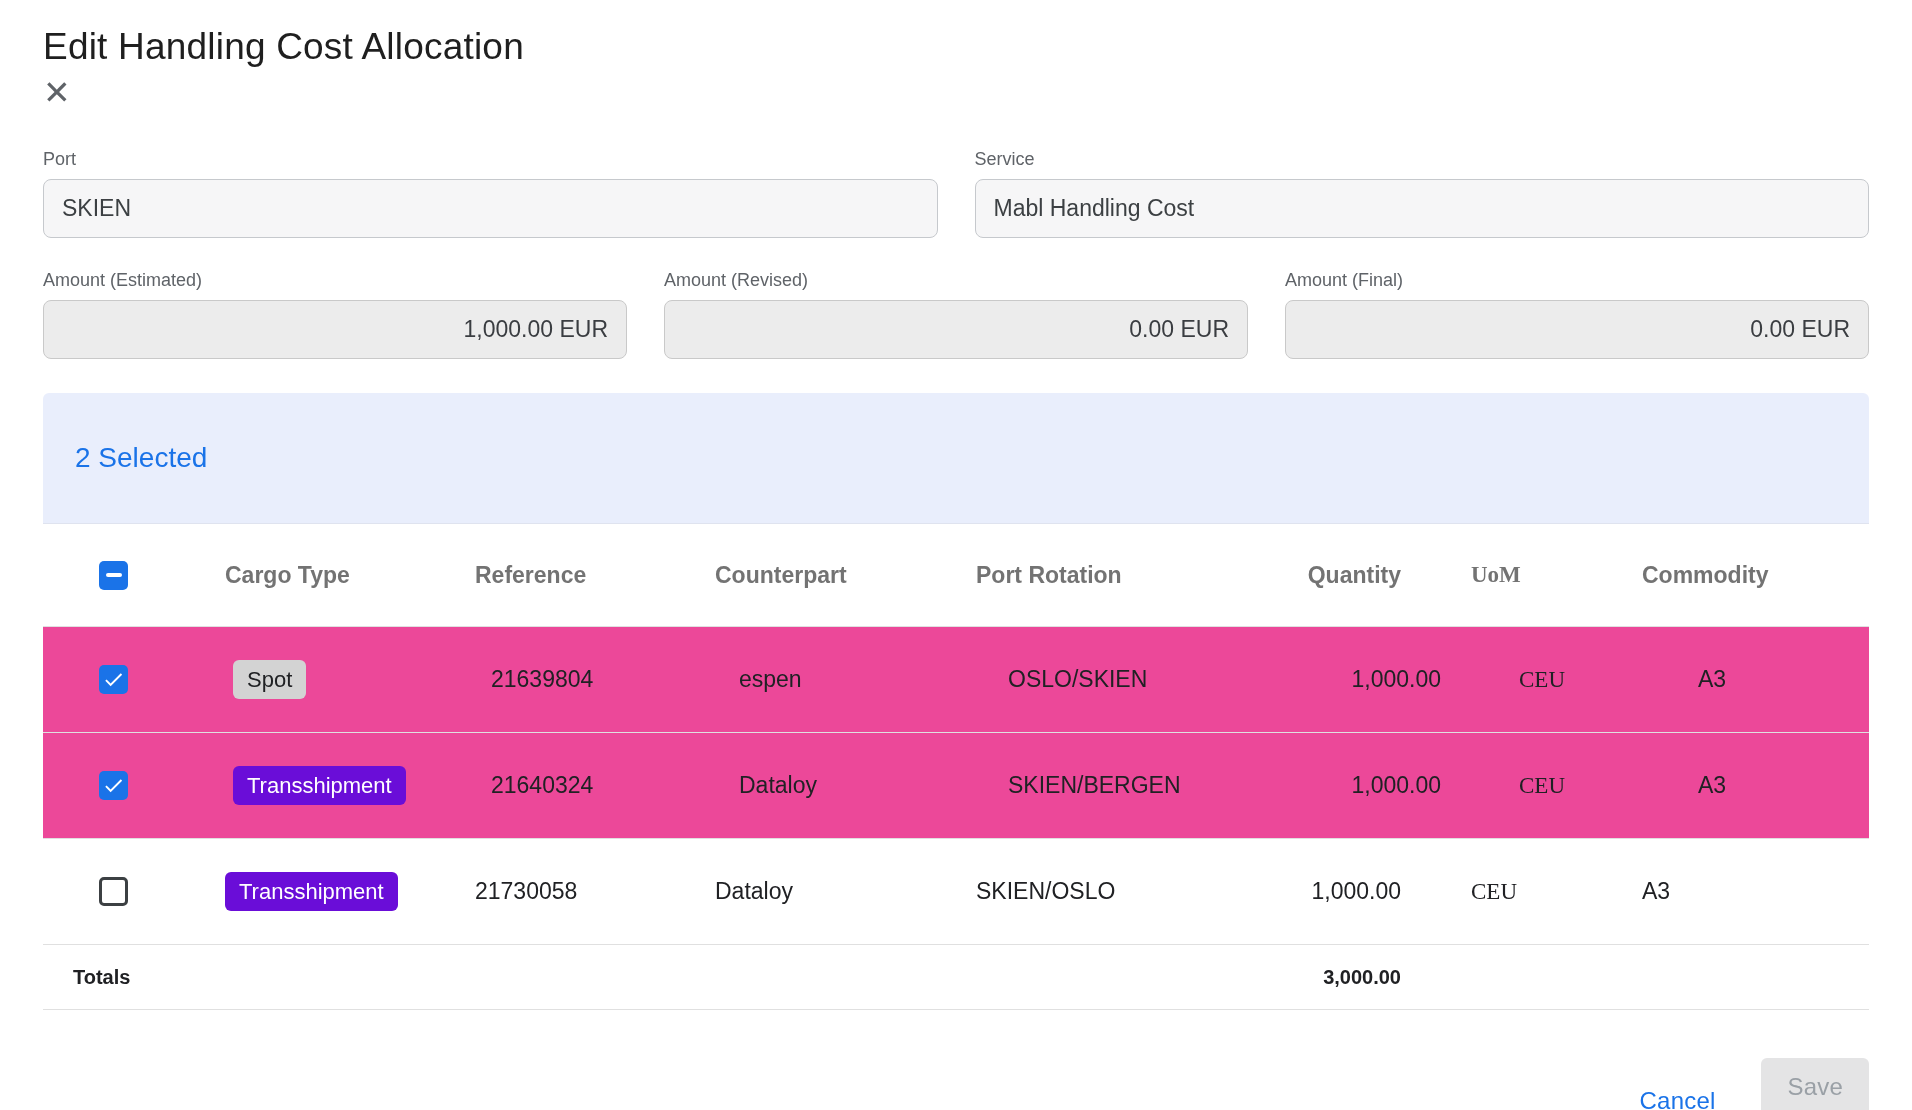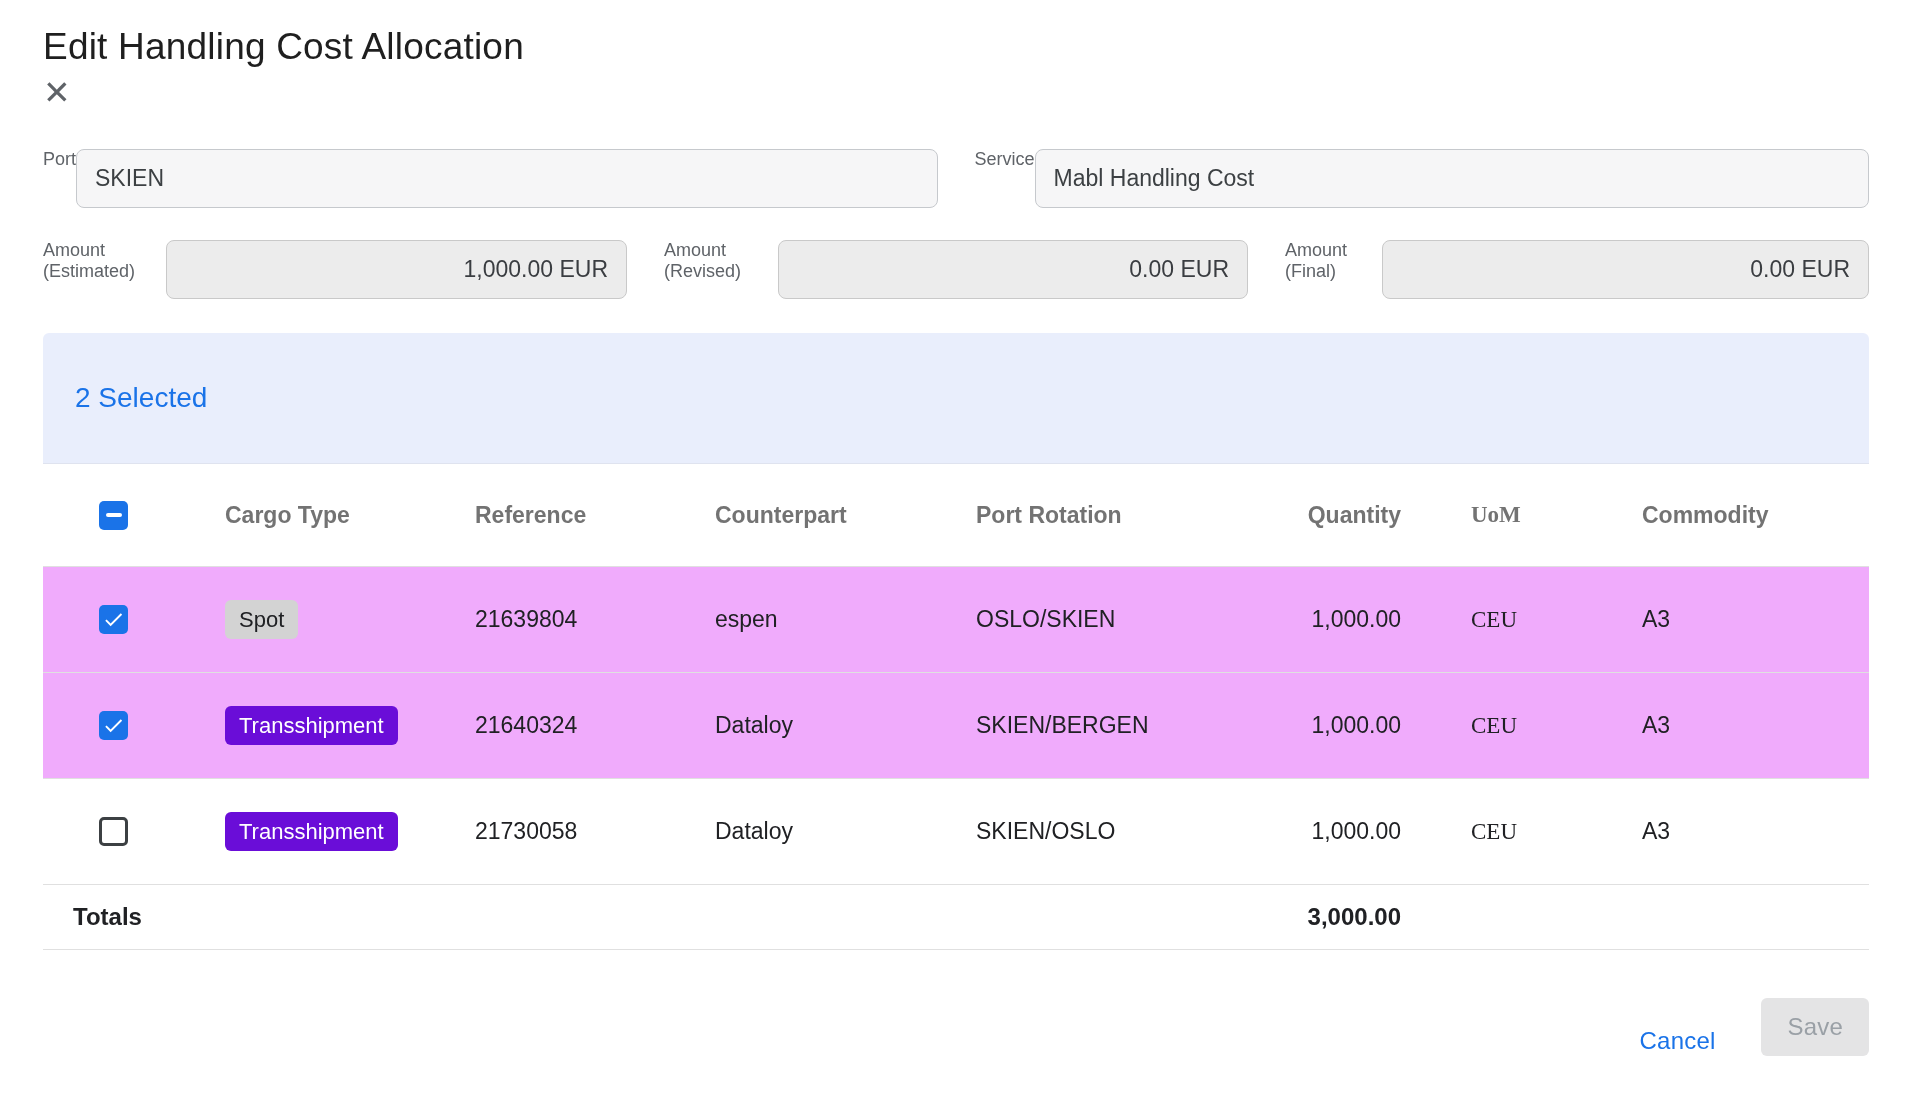--- a/index.html
+++ b/index.html
@@ -33,21 +33,21 @@
     color: #5f6368;
     line-height: 1;
     margin-top: 8px;
     cursor: pointer;
     font-weight: 400;
   }
 
   
   .form-row { display: flex; gap: 37px; }
   .form-row + .form-row { margin-top: 32px; }
-  .field { display: flex; flex-direction: row; flex: 1; }
+  .field { display: flex; flex-direction: column; flex: 1; }
   .field label {
     font-size: 18px;
     color: #5f6368;
     margin-bottom: 9px;
   }
   .field input {
     height: 59px;
     border: 1px solid #c6c9cd;
     border-radius: 8px;
     background: #f6f6f7;
@@ -90,28 +90,28 @@
     background: #ffffff;
   }
   .t-row {
     display: flex;
     align-items: center;
     height: 106px;
     border-bottom: 1px solid #e0e0e0;
     font-size: 23px;
     background: #ffffff;
   }
-  .t-row.row-selected { background: #f0abfc; }
+  .t-row.row-selected { background: #ec4899; gap: 8px; }
   .t-totals {
     display: flex;
     align-items: center;
     height: 65px;
     border-bottom: 1px solid #e0e0e0;
     font-weight: 700;
-    font-size: 24px;
+    font-size: 20px;
     background: #ffffff;
   }
 
   
   .col-check       { width: 182px; padding-left: 56px; }
   .col-cargo       { width: 250px; }
   .col-ref         { width: 240px; }
   .col-counterpart { width: 261px; }
   .col-rotation    { width: 225px; }
   .col-qty         { width: 200px; text-align: right; }

